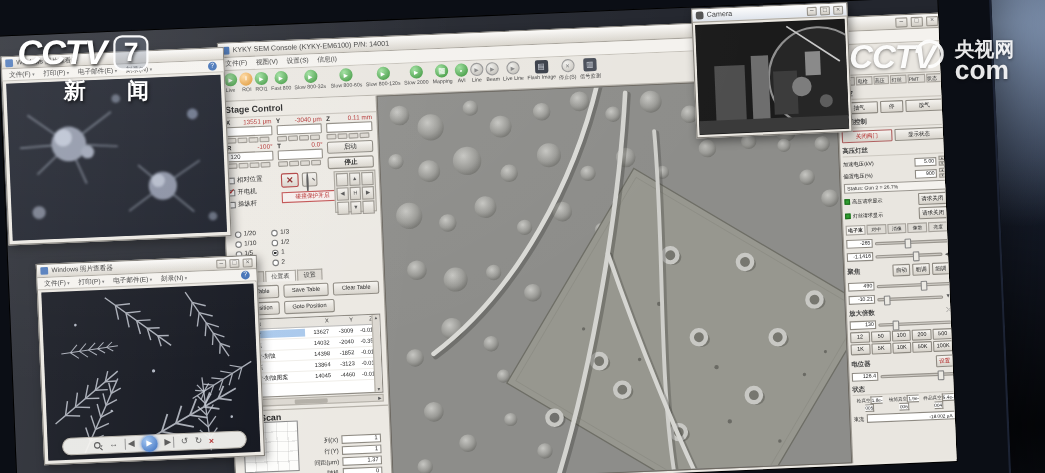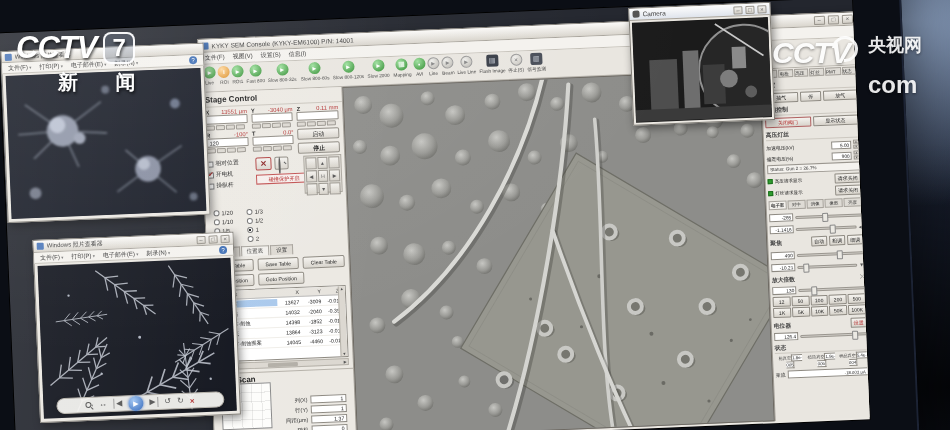--- a/index.html
+++ b/index.html
@@ -162,21 +162,21 @@
   .cctv13 .net{font-size:31px;font-weight:bold;font-style:italic;letter-spacing:-1px;}
   .cctv13 .num{font-size:24px;font-weight:bold;border:2.5px solid rgba(255,255,255,.95);border-radius:8px;
     padding:0 7px;background:rgba(130,140,160,.35);}
   .cctv13 .tag{margin:3px 0 0 42px;font-size:20px;font-weight:bold;letter-spacing:16px;}
   .cctvcom{position:absolute;left:772px;top:36px;z-index:100;color:#fff;opacity:.9;width:180px;
     text-shadow:0 1px 3px rgba(0,0,0,.5);}
   .cctvcom .net{font-size:30px;font-weight:bold;font-style:italic;letter-spacing:-1px;}
   .cctvcom .ring{position:absolute;left:60px;top:0px;width:26px;height:26px;border:3.5px solid #fff;
     border-radius:50%;border-left-color:transparent;transform:rotate(-40deg);}
   .cctvcom .site{position:absolute;left:96px;top:-3px;font-size:18px;font-weight:bold;font-style:normal;}
-  .cctvcom .dom{position:absolute;left:96px;top:15px;font-size:24px;font-weight:bold;margin-top:20px;}
+  .cctvcom .dom{position:absolute;left:96px;top:15px;font-size:24px;font-weight:bold;}
 </style>
 </head>
 <body>
 
 <div class="scene">
 
   <div class="monitor">
     <div class="screen">
 
       <div class="win" style="left:198px;top:14px;width:660px;height:412px;">

